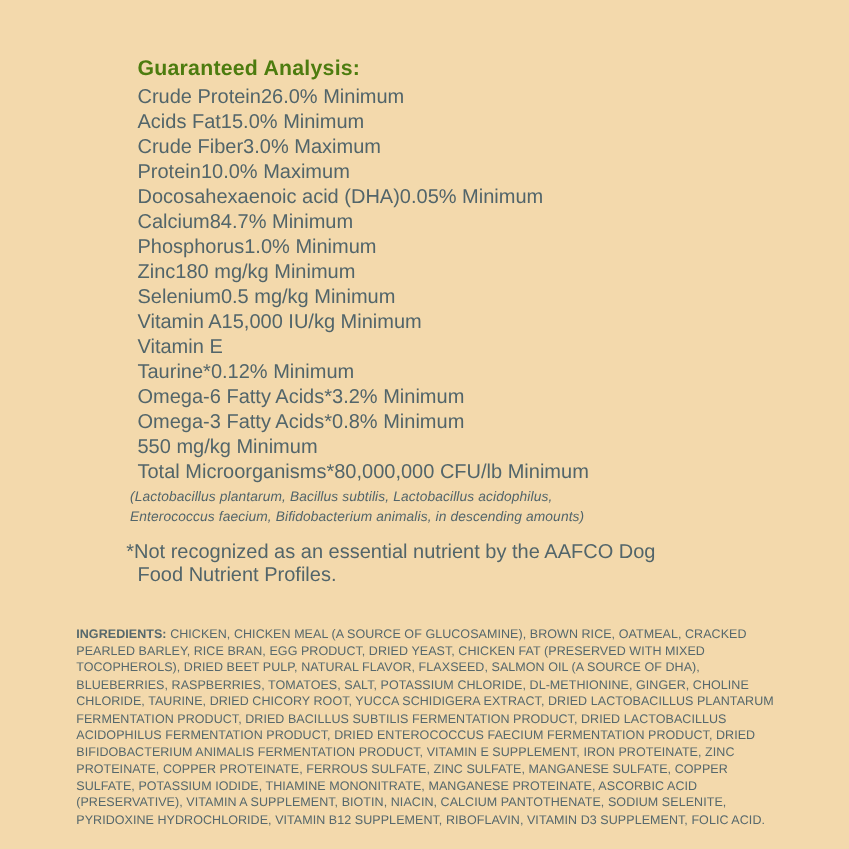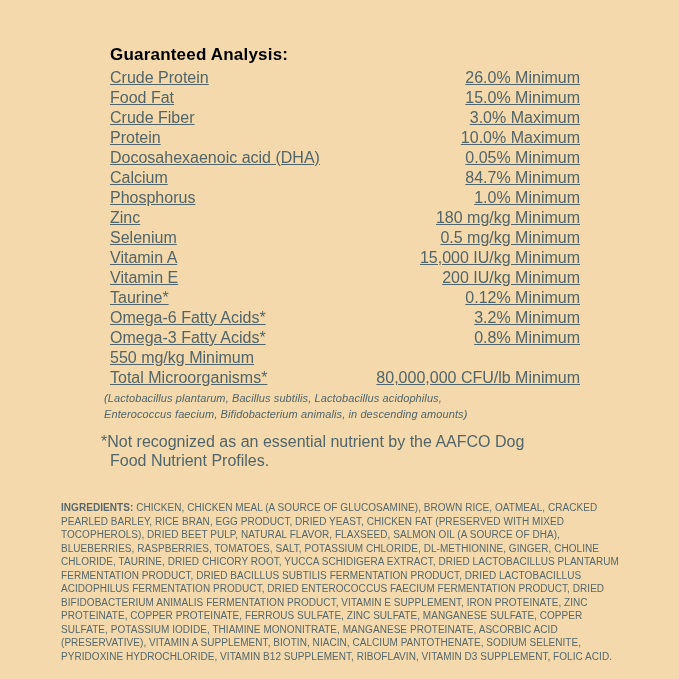--- a/index.html
+++ b/index.html
@@ -17,35 +17,33 @@
   .ga-section {
     position: absolute;
     left: 110px;
     top: 44px;
     width: 470px;
     color: #52656a;
   }
   .ga-title {
     font-size: 17px;
     font-weight: bold;
-    color: #000000;
+    color: #4d7c0f;
     line-height: 22px;
     margin: 0;
     letter-spacing: 0.2px;
   }
   .ga-table {
     margin-top: 2px;
   }
   .ga-row {
     display: flex;
-    justify-content: space-between;
     font-size: 16px;
     line-height: 20px;
     white-space: nowrap;
-    text-decoration: underline;
   }
   .micro-note {
     font-style: italic;
     font-size: 11px;
     line-height: 16px;
     margin-left: -6px;
     margin-top: 2px;
     letter-spacing: 0.1px;
   }
   .footnote {
@@ -81,21 +79,21 @@
 <body>
 
 <div class="ga-section">
   <h1 class="ga-title">Guaranteed Analysis:</h1>
   <div class="ga-table">
       <div class="ga-row">
         <span class="ga-name">Crude Protein</span>
         <span class="ga-value">26.0% Minimum</span>
       </div>
       <div class="ga-row">
-        <span class="ga-name">Food Fat</span>
+        <span class="ga-name">Acids Fat</span>
         <span class="ga-value">15.0% Minimum</span>
       </div>
       <div class="ga-row">
         <span class="ga-name">Crude Fiber</span>
         <span class="ga-value">3.0% Maximum</span>
       </div>
       <div class="ga-row">
         <span class="ga-name">Protein</span>
         <span class="ga-value">10.0% Maximum</span>
       </div>
@@ -118,21 +116,20 @@
       <div class="ga-row">
         <span class="ga-name">Selenium</span>
         <span class="ga-value">0.5 mg/kg Minimum</span>
       </div>
       <div class="ga-row">
         <span class="ga-name">Vitamin A</span>
         <span class="ga-value">15,000 IU/kg Minimum</span>
       </div>
       <div class="ga-row">
         <span class="ga-name">Vitamin E</span>
-        <span class="ga-value">200 IU/kg Minimum</span>
       </div>
       <div class="ga-row">
         <span class="ga-name">Taurine*</span>
         <span class="ga-value">0.12% Minimum</span>
       </div>
       <div class="ga-row">
         <span class="ga-name">Omega-6 Fatty Acids*</span>
         <span class="ga-value">3.2% Minimum</span>
       </div>
       <div class="ga-row">

